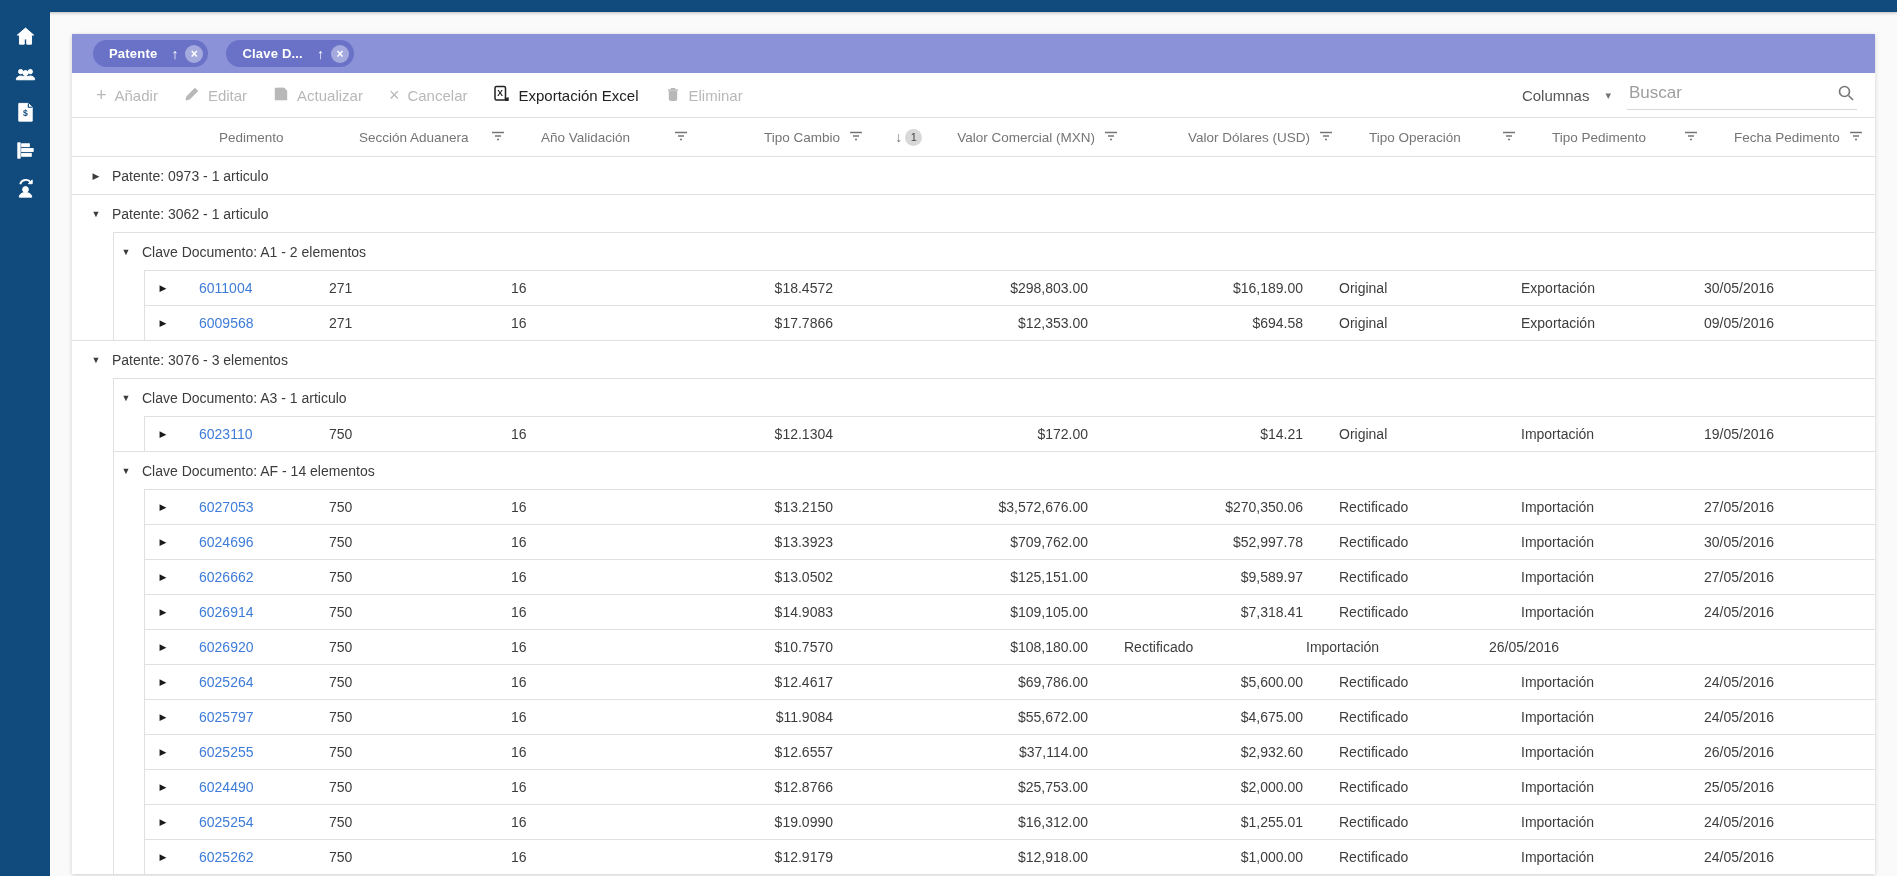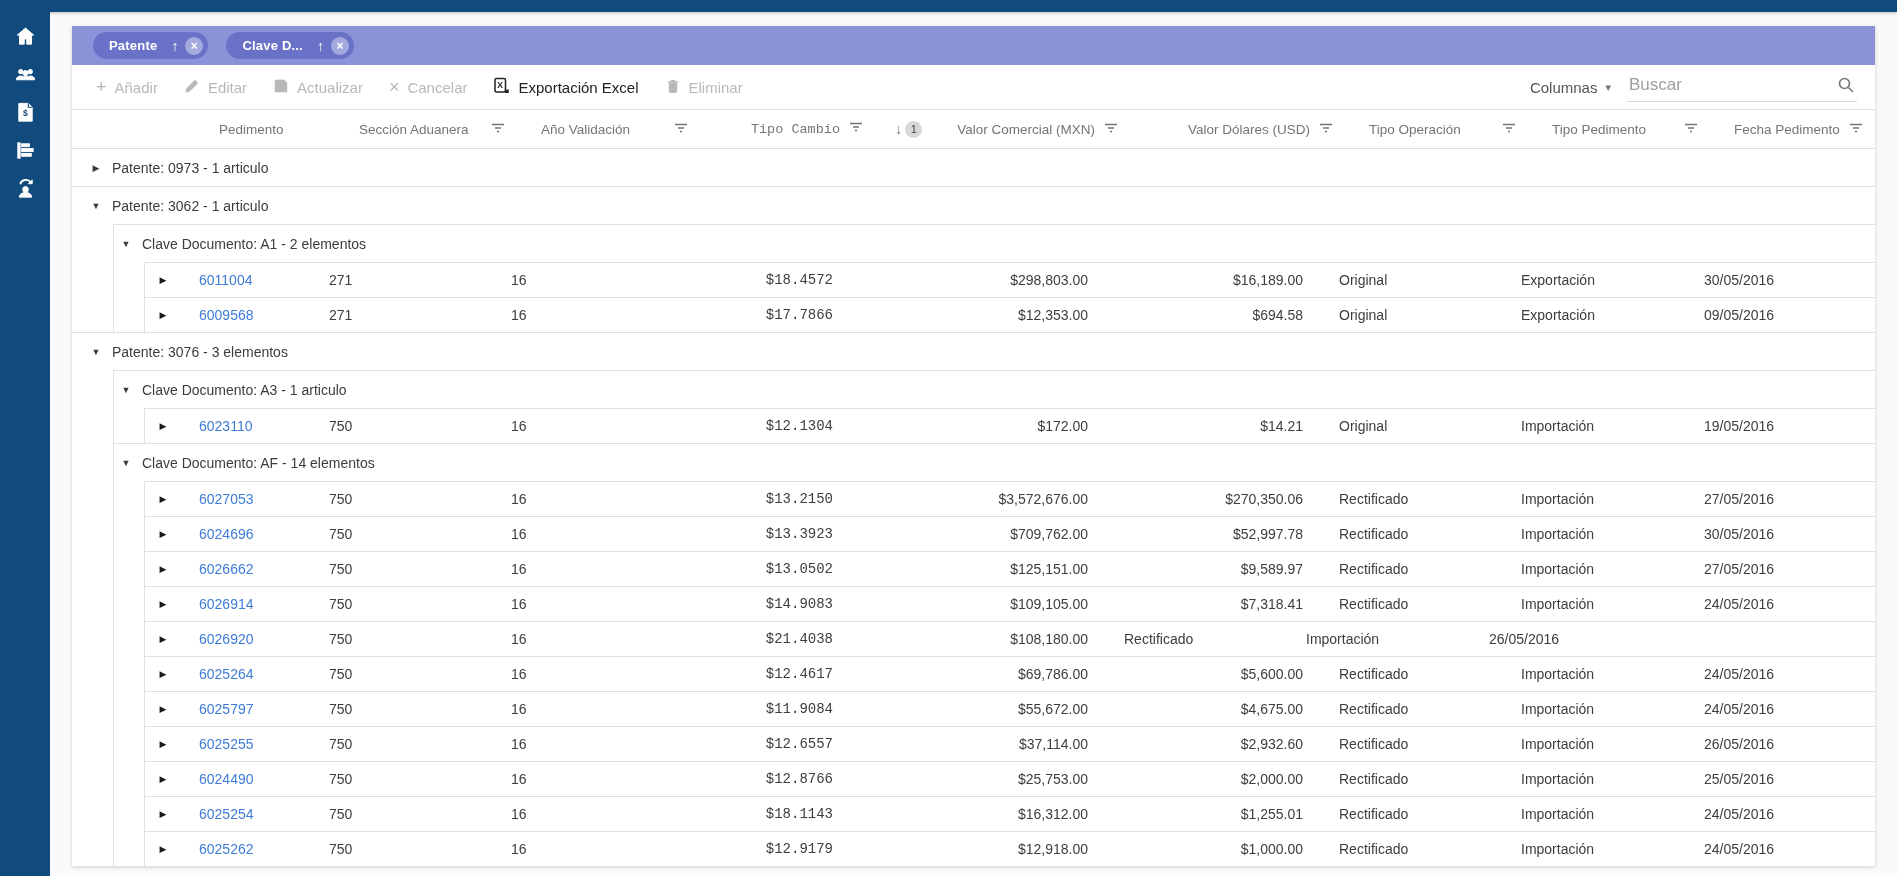--- a/index.html
+++ b/index.html
@@ -8,21 +8,21 @@
 
   
   .topbar { position:fixed; top:0; left:0; width:1897px; height:12px; background:#114a7c; z-index:20;
     box-shadow:0 1px 3px rgba(0,0,0,.25); }
   .sidebar { position:fixed; top:0; left:0; width:50px; height:876px; background:#114a7c; z-index:21;
     display:flex; flex-direction:column; align-items:center; padding-top:17px; }
   .side-btn { width:50px; height:38px; display:flex; align-items:center; justify-content:center; cursor:pointer; }
   .side-btn svg { width:23px; height:23px; fill:#fff; stroke:#fff; }
 
   
-  .main { position:absolute; left:50px; top:0; width:1847px; height:864px; padding:26px 22px 0 22px; }
+  .main { position:absolute; left:50px; top:8px; width:1847px; height:864px; padding:26px 22px 0 22px; }
   .panel { background:#fff; width:1803px; box-shadow:0 1px 4px rgba(0,0,0,.18); }
 
   
   .band { height:39px; background:#8b92d8; display:flex; align-items:center; padding-left:21px; gap:18px; }
   .chip { height:27px; background:#6a72c8; border-radius:14px; display:flex; align-items:center;
     padding:0 5px 0 16px; cursor:pointer; }
   .chip-label { color:#fff; font-size:13px; font-weight:bold; letter-spacing:.2px; }
   .chip-arrow { color:#fff; font-size:14px; margin:0 7px 0 14px; }
   .chip-close { width:18px; height:18px; border-radius:50%; background:rgba(255,255,255,.4);
     display:flex; align-items:center; justify-content:center; color:#fff; font-size:12px; font-weight:bold; cursor:pointer; }
@@ -30,21 +30,21 @@
   
   .toolbar { height:45px; border-bottom:1px solid #e0e0e0; display:flex; align-items:center; padding:0 18px 0 14px; }
   .tb-left { display:flex; align-items:center; gap:6px; }
   .tb-btn { display:flex; align-items:center; gap:8px; font-size:15px; padding:6px 10px; cursor:pointer; border-radius:3px; }
   .tb-btn.disabled { color:#b8b8b8; }
   .tb-btn.disabled svg { stroke:#b8b8b8; fill:#b8b8b8; }
   .tb-btn.enabled { color:#212121; }
   .tb-btn.enabled svg { stroke:#212121; fill:#212121; }
   .tb-glyph { font-size:18px; line-height:14px; }
   .tb-right { margin-left:auto; display:flex; align-items:center; }
-  .columns-btn { display:flex; align-items:center; gap:8px; font-size:15px; color:#555; cursor:pointer; margin-right:16px; }
+  .columns-btn { display:flex; align-items:center; gap:16px; font-size:15px; color:#555; cursor:pointer; margin-right:16px; }
   .columns-btn .caret { color:#757575; font-size:11px; }
   .search-box { position:relative; width:230px; }
   .search-box input { width:230px; height:30px; border:none; border-bottom:1px solid #d8d8d8; outline:none;
     font-size:17px; color:#424242; background:transparent; padding:0 26px 4px 2px;
     font-family:"Liberation Sans","DejaVu Sans",sans-serif; }
   .search-box input::placeholder { color:#9e9e9e; }
   .search-icon { position:absolute; right:2px; top:4px; cursor:pointer; }
 
   
   .hrow { height:38px; display:flex; align-items:center;padding-left:36px; }
@@ -57,21 +57,21 @@
   .hcell.num .filter-ic { margin-left:0; }
   .sort-wrap { display:flex; align-items:center; gap:3px; margin-right:26px; }
   .sort-arrow { color:#757575; font-size:14px; }
   .sort-badge { width:17px; height:17px; border-radius:50%; background:#d8d8d8; color:#424242;
     font-size:11px; display:flex; align-items:center; justify-content:center; }
 
   .c-expand { width:30px; padding:0; justify-content:center; }
   .c-pedimento { width:130px; padding-left:8px; }
   .c-seccion { width:182px; }
   .c-ano { width:183px; }
-  .c-cambio { width:175px;font-family:Liberation Mono, monospace; }
+  .c-cambio { width:175px; }
   .c-comercial { width:255px; }
   .c-dolares { width:215px; }
   .c-tpedimento { width:182px; }
   .c-toperacion { width:183px; }
   .c-fecha { flex:1 1 auto; }
 
   .grow { height:38px; display:flex; }
   .drow { height:35px; display:flex; }
   .gut { flex-shrink:0; border-right:1px solid #e0e0e0; height:100%; }
   .g1 { width:42px; } .g2 { width:31px; }
@@ -479,21 +479,21 @@
           <div class="gut g2"></div>
           <div class="rowline">
             <div class="dcell c-expand">
               <span class="exp">▶</span>
             </div>
             <div class="dcell c-pedimento">
               <a class="plink">6026920</a>
             </div>
             <div class="dcell c-seccion">750</div>
             <div class="dcell c-ano">16</div>
-            <div class="dcell c-cambio num">$21.4038</div>
+            <div class="dcell c-cambio num">$10.7570</div>
             <div class="dcell c-comercial num">$108,180.00</div>
             <div class="dcell c-tpedimento">Rectificado</div>
             <div class="dcell c-toperacion">Importación</div>
             <div class="dcell c-fecha">26/05/2016</div>
           </div>
         </div>
         <div class="drow">
           <div class="gut g1"></div>
           <div class="gut g2"></div>
           <div class="rowline">
@@ -578,21 +578,21 @@
           <div class="gut g2"></div>
           <div class="rowline">
             <div class="dcell c-expand">
               <span class="exp">▶</span>
             </div>
             <div class="dcell c-pedimento">
               <a class="plink">6025254</a>
             </div>
             <div class="dcell c-seccion">750</div>
             <div class="dcell c-ano">16</div>
-            <div class="dcell c-cambio num">$18.1143</div>
+            <div class="dcell c-cambio num">$19.0990</div>
             <div class="dcell c-comercial num">$16,312.00</div>
             <div class="dcell c-dolares num">$1,255.01</div>
             <div class="dcell c-tpedimento">Rectificado</div>
             <div class="dcell c-toperacion">Importación</div>
             <div class="dcell c-fecha">24/05/2016</div>
           </div>
         </div>
         <div class="drow">
           <div class="gut g1"></div>
           <div class="gut g2"></div>

